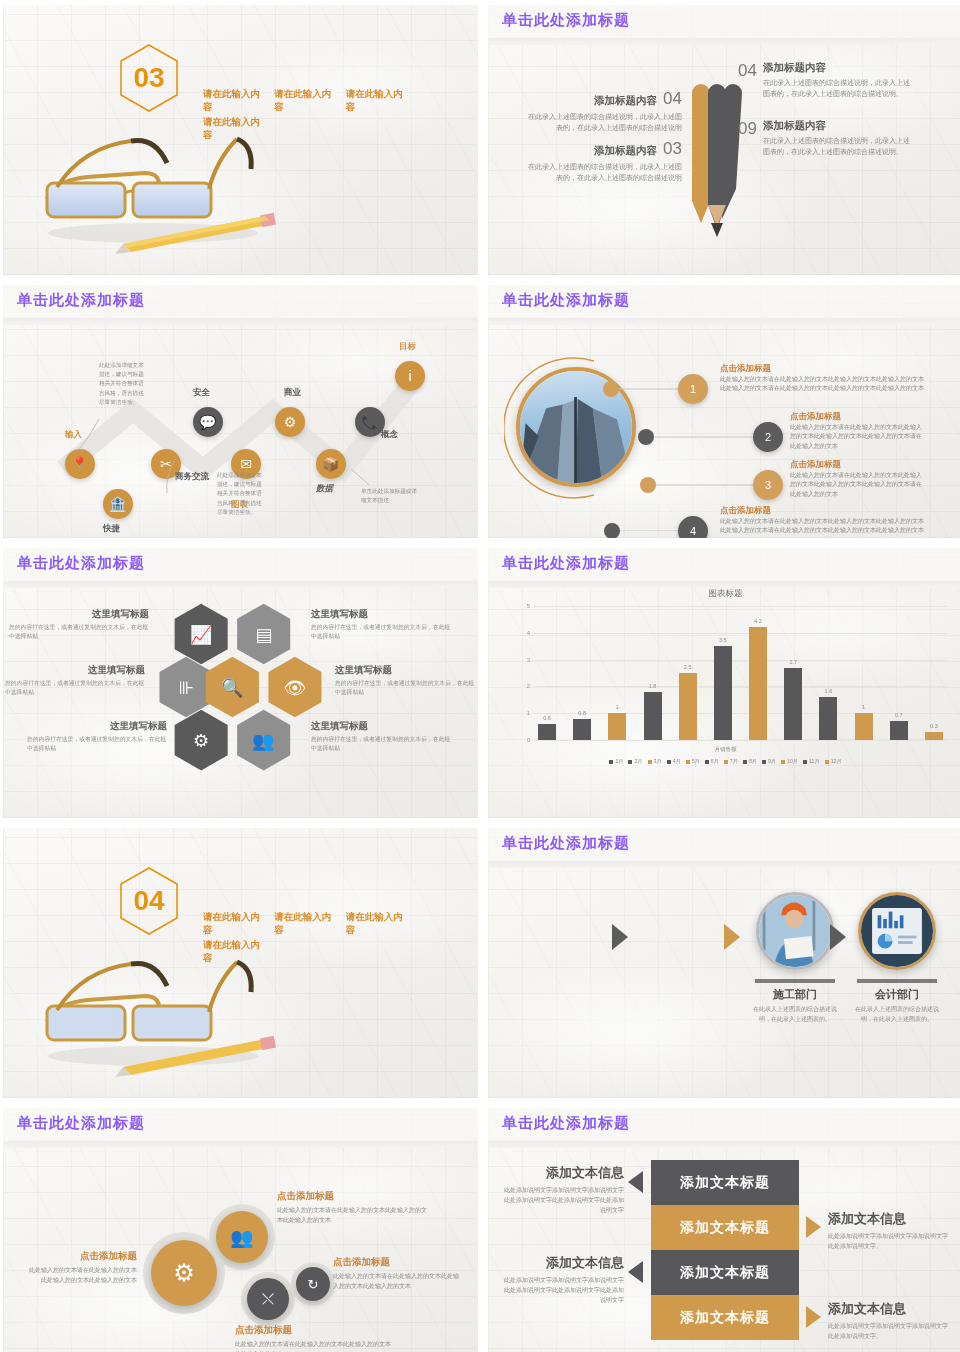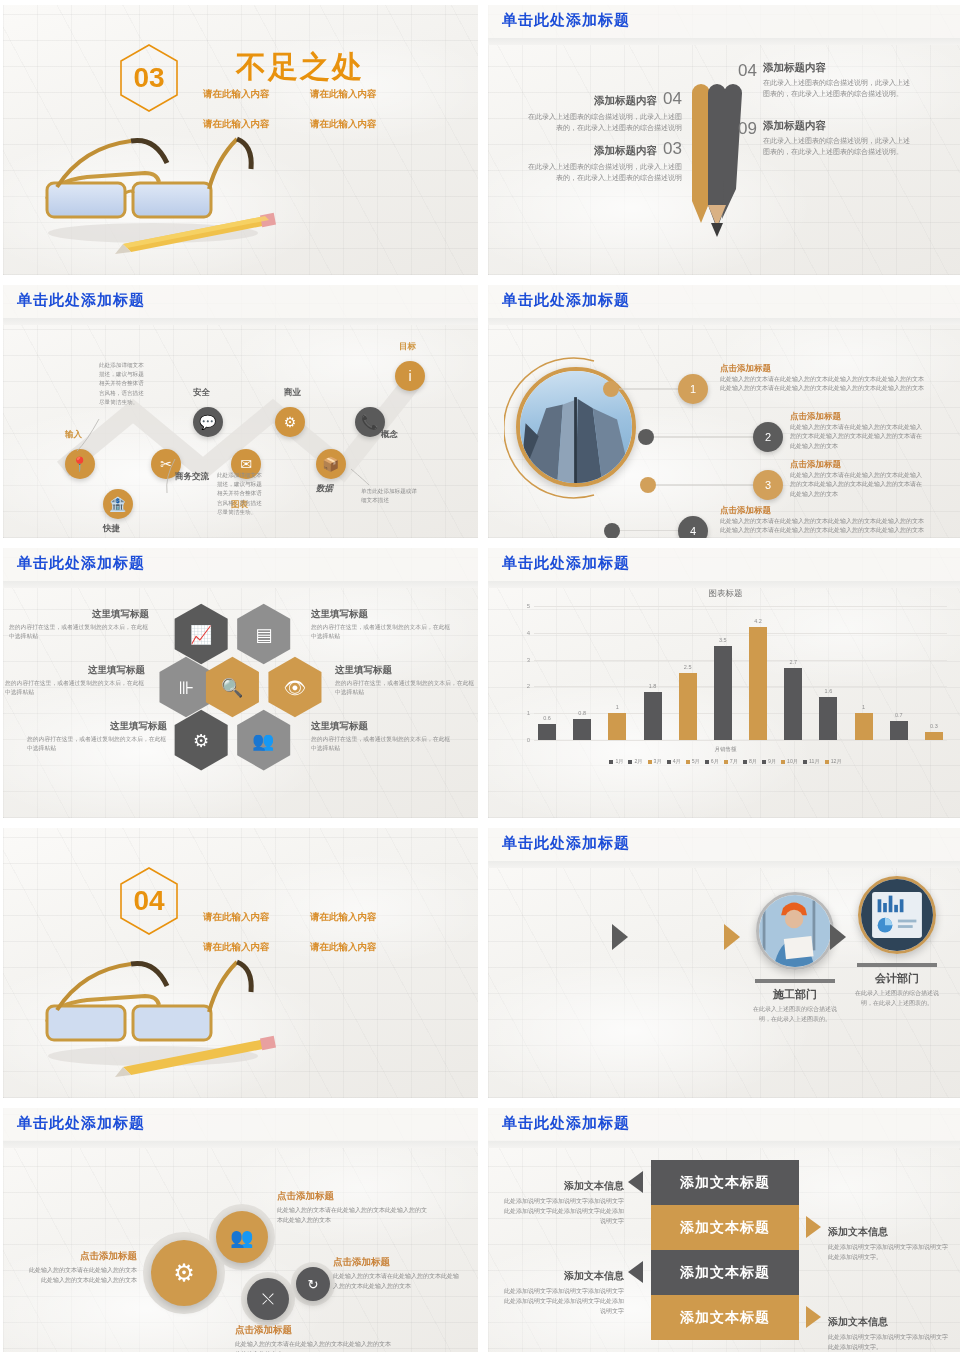--- a/index.html
+++ b/index.html
@@ -27,36 +27,36 @@
         pointer-events:none; }
   .bp::after{ content:""; position:absolute; inset:0;
         background:
           radial-gradient(ellipse 55% 40% at 30% 75%, rgba(255,255,255,.75), transparent 70%),
           radial-gradient(ellipse 40% 30% at 75% 30%, rgba(255,255,255,.55), transparent 70%); }
 
   
   .hdr { position:relative; height:34px; background:rgba(248,247,245,.78);
          border-bottom:1px solid rgba(255,255,255,.9); }
   .hdr .t { position:absolute; left:14px; top:6px; font-size:15px; font-weight:bold;
-            color:#1d4ed8; letter-spacing:1px; }
+            color:#8b5cf6; letter-spacing:1px; }
   .hdr::after{content:"";position:absolute;left:0;right:0;bottom:-7px;height:7px;
             background:linear-gradient(#ececea,#f4f3f1);}
 
   .body { position:relative; height:calc(100% - 41px); }
 
   
   .cover .hexwrap { position:absolute; left:115px; top:38px; }
   .hex { width:62px; height:70px; position:relative; }
   .hex svg { display:block; }
   .hex .num { position:absolute; inset:0; display:flex; align-items:center;
               justify-content:center; font-size:28px; font-weight:bold; color:#e8920e; }
   .cover .bigt { position:absolute; left:233px; top:42px;
                  font-size:30px; font-weight:bold; color:#e8920e; letter-spacing:2px; }
   .cover .subs { position:absolute; left:200px; top:83px; width:200px;
-                 display:grid; grid-template-columns:1fr 1fr; gap:17px 14px; }
+                 display:grid; grid-template-columns:1fr 1fr 1fr; gap:2px 14px; }
   .cover .subs span { font-size:9.5px; color:#d98e2b; font-weight:bold; }
   
   .glasses { position:absolute; left:30px; top:120px; width:250px; height:120px; }
   .pencil-img { position:absolute; left:110px; top:205px; width:180px; height:46px; }
 
   
   .pencil-stack { position:absolute; left:196px; top:38px; width:66px; height:175px; }
   .ptext { position:absolute; font-size:7px; line-height:1.5; color:#8c8c8c; }
   .pnum { font-size:17px; color:#7a7a7a; font-weight:300; }
   .phead { font-size:10.5px; font-weight:bold; color:#5b5b5b; }
@@ -130,40 +130,39 @@
   .ctxt{position:absolute;}
   .ctxt .h{font-size:9.5px;font-weight:bold;color:#c9833a;}
   .ctxt .p{font-size:6px;line-height:1.6;color:#8b8b8b;margin-top:3px;}
 
   
   .tb{position:absolute;left:163px;width:148px;height:45px;display:flex;
       align-items:center;justify-content:center;color:#fff;font-size:14px;
       font-weight:bold;letter-spacing:1px;}
   .tb.g{background:#58585a;} .tb.o{background:#cf9a4c;}
   .side{position:absolute;width:120px;}
-  .side .h{font-size:10px;font-weight:bold;color:#555;margin-top:15px;}
+  .side .h{font-size:13px;font-weight:bold;color:#555;}
   .side .p{font-size:6px;line-height:1.7;color:#8b8b8b;margin-top:3px;}
   .tri{position:absolute;width:0;height:0;}
 </style>
 </head>
 <body>
 
 <div class="deck">
 
 <div class="slide cover">
   <div class="bp"></div>
   <div class="hexwrap">
     <div class="hex">
       <svg width="62" height="70" viewBox="0 0 62 70">
             <polygon points="31,2 59,18 59,52 31,68 3,52 3,18" fill="none" stroke="#e8920e" stroke-width="1.6"></polygon>
           </svg>
       <div class="num">03</div>
     </div>
   </div>
-  <div class="bigt">不足之处</div>
   <div class="subs">
     <span>请在此输入内容</span>
     <span>请在此输入内容</span>
     <span>请在此输入内容</span>
     <span>请在此输入内容</span>
   </div>
   <svg class="glasses" viewBox="0 0 250 120">
     <defs>
           <linearGradient id="lens1" x1="0" y1="0" x2="0" y2="1">
       <stop offset="0%" stop-color="#dfe8f6"></stop>
@@ -541,21 +540,21 @@
           <path d="M26 14 q12 -12 24 0 l2 8 -28 0z" fill="#e8601f"></path>
           <circle cx="38" cy="26" r="10" fill="#e2bb9c"></circle>
           <path d="M16 78 q6 -28 22 -30 q16 2 22 30z" fill="#4d87b8"></path>
           <rect x="28" y="46" width="30" height="22" fill="#f4f2ee" transform="rotate(-6 43 57)"></rect>
             </svg>
       </div>
       <div class="rule"></div>
       <div class="nm">施工部门</div>
       <div class="ds">在此录入上述图表的综合描述说明，在此录入上述图表的。</div>
     </div>
-    <div class="dept acc" style="left:366px;top:14px;">
+    <div class="dept acc" style="left:366px;top:30px;">
       <div class="circ">
         <svg viewBox="0 0 78 78">
               <rect width="78" height="78" fill="#2e4458"></rect>
           <rect x="12" y="14" width="54" height="50" rx="3" fill="#e9eef3"></rect>
           <rect x="18" y="22" width="4" height="14" fill="#2f6fae"></rect>
               <rect x="24" y="26" width="4" height="10" fill="#2f6fae"></rect>
           <rect x="30" y="18" width="4" height="18" fill="#2f6fae"></rect>
               <rect x="36" y="28" width="4" height="8" fill="#2f6fae"></rect>
           <rect x="42" y="22" width="4" height="14" fill="#2f6fae"></rect>
           <circle cx="26" cy="50" r="8" fill="#3f8fd0"></circle>

